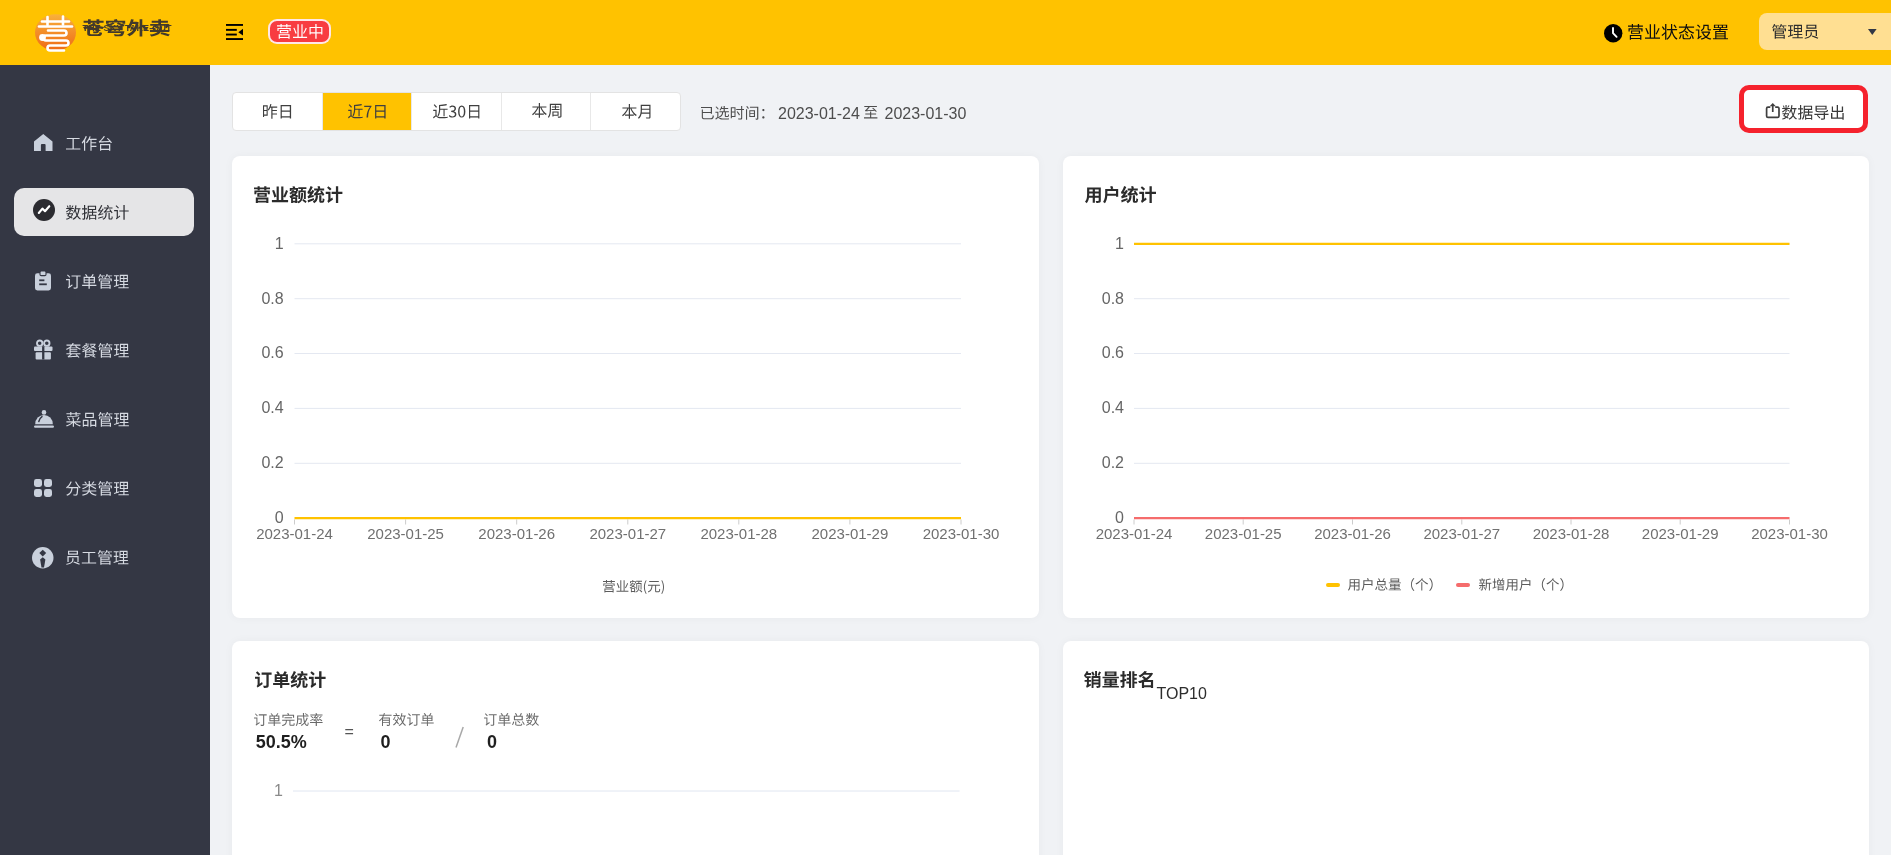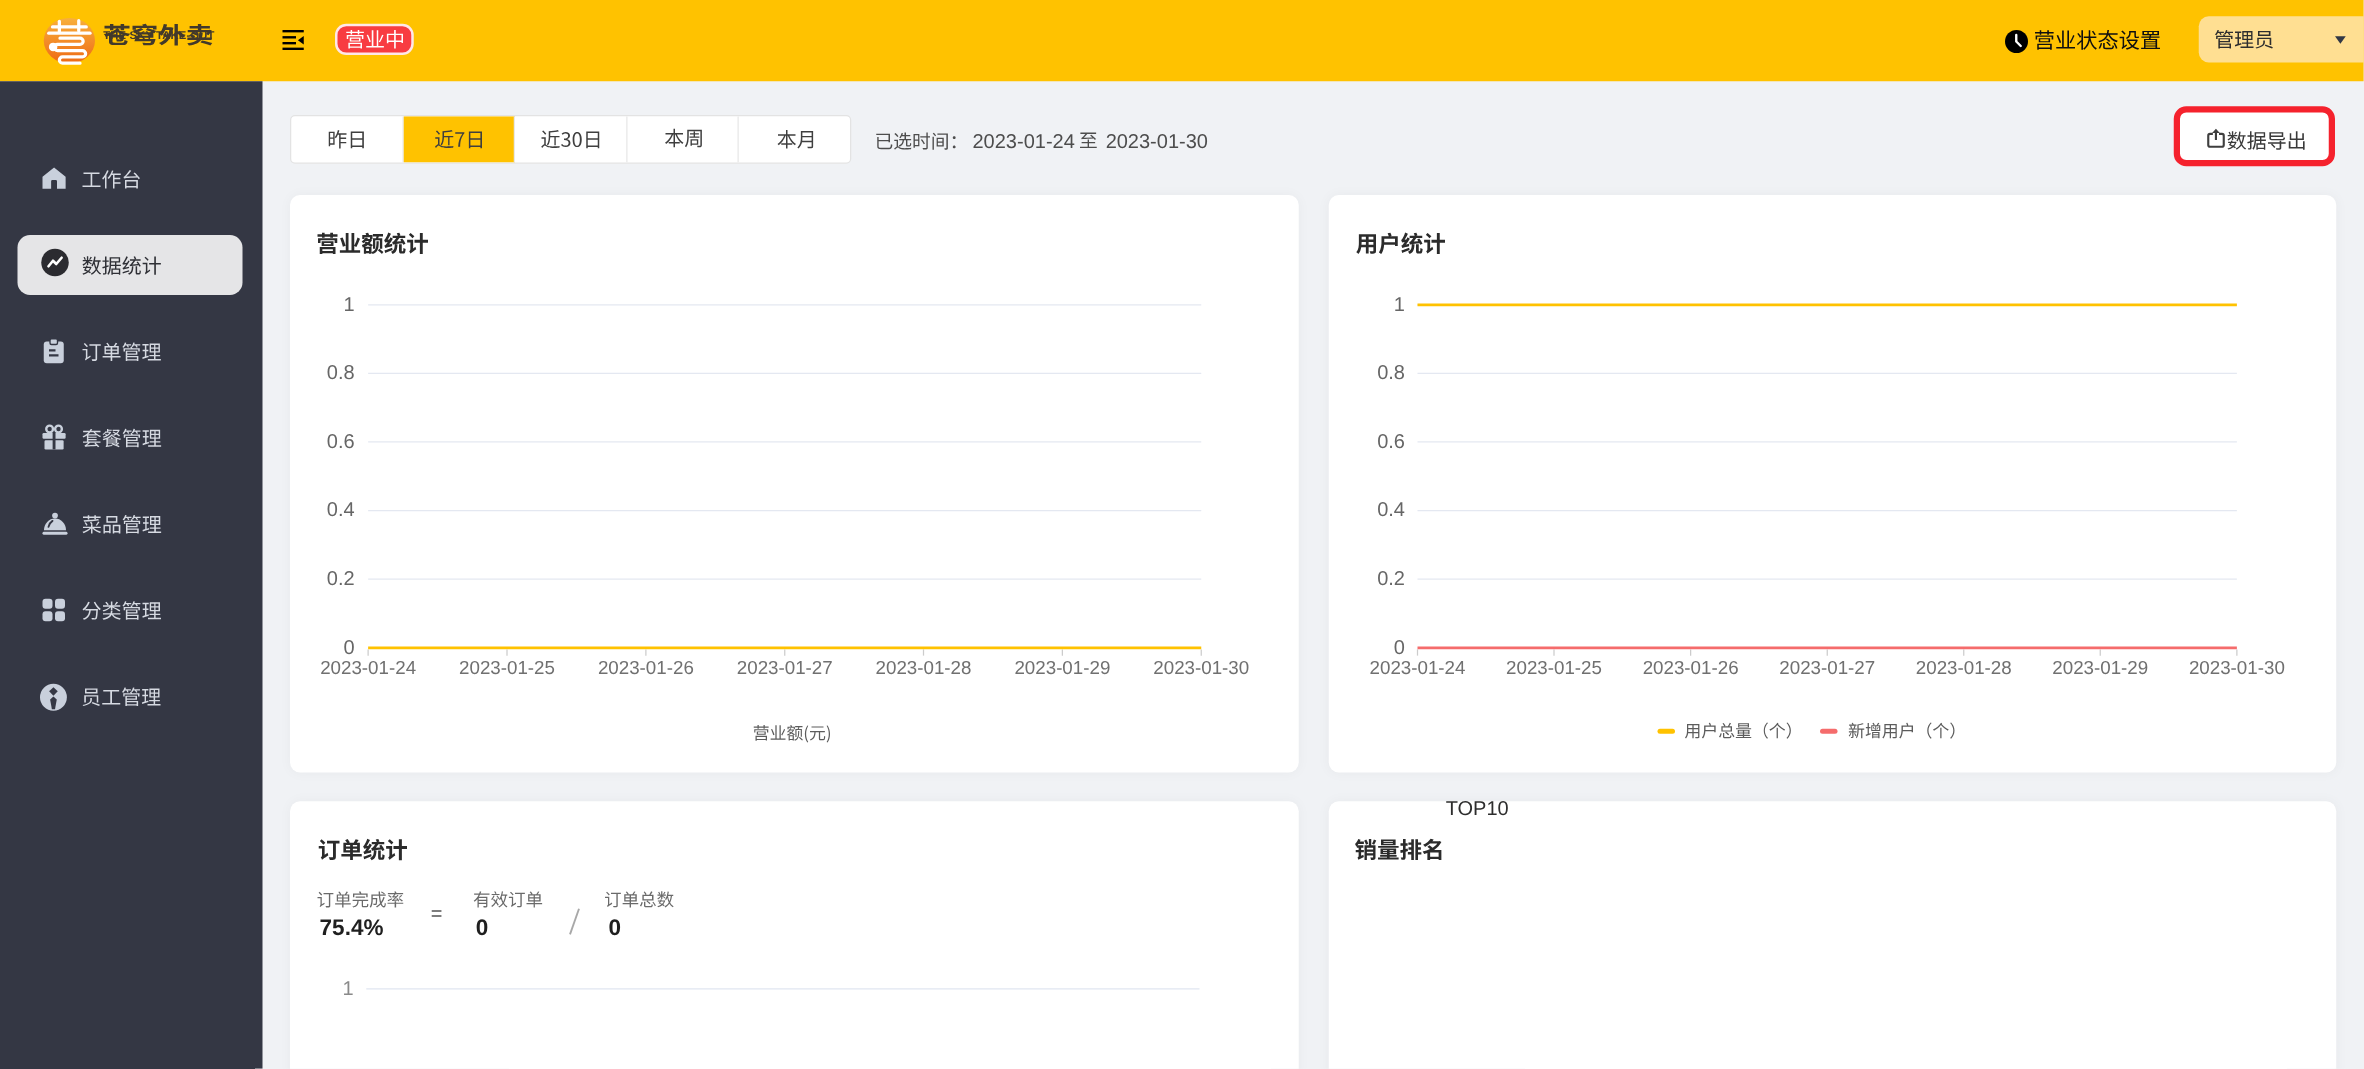--- a/index.html
+++ b/index.html
@@ -246,32 +246,32 @@
 <div class="abs" style="left:1456px;top:582.5px;width:13.5px;height:4px;border-radius:2px;background:#f56c6c"></div>
 <svg class="t" style="left:1479.0px;top:578.3px" width="84.6" height="12.9">
     <path fill="#5c5c5c" d="M4.3 8.7C4.7 9.4 5.2 10.3 5.4 10.9L6.1 10.4C5.9 9.9 5.4 9 5 8.3ZM1.3 8.4C1 9.2 0.6 10 0 10.6C0.2 10.8 0.6 11 0.7 11.2C1.2 10.5 1.8 9.5 2.1 8.6ZM6.9 1.5V6.2C6.9 8 6.8 10.3 5.7 11.9C5.9 12 6.3 12.3 6.4 12.5C7.7 10.8 7.9 8.1 7.9 6.2V5.7H9.9V12.6H10.9V5.7H12.4V4.8H7.9V2.2C9.3 2 10.8 1.6 12 1.2L11.1 0.5C10.2 0.9 8.4 1.3 6.9 1.5ZM2.3 0.4C2.6 0.8 2.8 1.2 2.9 1.6H0.3V2.5H6.2V1.6H4C3.8 1.2 3.5 0.6 3.3 0.2ZM4.5 2.6C4.4 3.2 4.1 4.1 3.8 4.7H0.1V5.6H2.8V7H0.1V7.9H2.8V11.3C2.8 11.4 2.8 11.5 2.7 11.5C2.5 11.5 2.1 11.5 1.6 11.5C1.8 11.7 1.9 12.1 1.9 12.4C2.6 12.4 3.1 12.3 3.4 12.2C3.7 12 3.8 11.8 3.8 11.3V7.9H6.3V7H3.8V5.6H6.5V4.7H4.7C5 4.1 5.2 3.4 5.5 2.8ZM1.1 2.8C1.4 3.4 1.6 4.2 1.7 4.7L2.6 4.5C2.5 4 2.3 3.2 2 2.6Z M19.2 3.5C19.6 4.1 20 4.9 20.2 5.5L20.8 5.2C20.6 4.7 20.2 3.9 19.8 3.3ZM23.3 3.3C23.1 3.9 22.6 4.7 22.3 5.3L22.8 5.5C23.2 5 23.6 4.2 24 3.6ZM13.5 9.8 13.8 10.8C14.9 10.4 16.3 9.8 17.6 9.3L17.4 8.4L16.1 8.9V4.5H17.4V3.5H16.1V0.4H15.1V3.5H13.7V4.5H15.1V9.2ZM18.9 0.6C19.3 1.1 19.7 1.8 19.9 2.2L20.8 1.7C20.6 1.3 20.2 0.7 19.8 0.2ZM18 2.2V6.7H25.2V2.2H23.3C23.7 1.7 24.1 1.1 24.5 0.6L23.4 0.2C23.2 0.8 22.7 1.6 22.3 2.2ZM18.8 2.9H21.2V5.9H18.8ZM22 2.9H24.3V5.9H22ZM19.6 10.2H23.6V11.2H19.6ZM19.6 9.4V8.3H23.6V9.4ZM18.7 7.5V12.6H19.6V11.9H23.6V12.6H24.6V7.5Z M28.5 1.2V6.1C28.5 8 28.4 10.4 26.9 12C27.1 12.2 27.5 12.5 27.7 12.7C28.7 11.6 29.2 10 29.4 8.5H32.8V12.5H33.8V8.5H37.4V11.3C37.4 11.5 37.3 11.6 37.1 11.6C36.8 11.6 35.9 11.6 34.9 11.6C35.1 11.9 35.2 12.3 35.3 12.6C36.6 12.6 37.3 12.6 37.8 12.4C38.3 12.2 38.4 11.9 38.4 11.3V1.2ZM29.5 2.1H32.8V4.3H29.5ZM37.4 2.1V4.3H33.8V2.1ZM29.5 5.3H32.8V7.5H29.5C29.5 7 29.5 6.5 29.5 6.1ZM37.4 5.3V7.5H33.8V5.3Z M43.3 3.3H50.3V6H43.3L43.3 5.3ZM45.9 0.4C46.2 1 46.5 1.8 46.6 2.3H42.2V5.3C42.2 7.3 42.1 10.1 40.4 12.1C40.6 12.2 41.1 12.5 41.3 12.7C42.6 11.1 43.1 8.9 43.2 6.9H50.3V7.8H51.4V2.3H47.1L47.7 2.1C47.5 1.6 47.2 0.8 46.9 0.1Z M62.8 6.4C62.8 9.1 63.9 11.2 65.5 12.9L66.3 12.4C64.8 10.8 63.8 8.8 63.8 6.4C63.8 4 64.8 2 66.3 0.4L65.5 0C63.9 1.6 62.8 3.8 62.8 6.4Z M73.2 4.2V12.6H74.2V4.2ZM73.8 0.2C72.4 2.5 70 4.4 67.4 5.5C67.7 5.8 68 6.2 68.2 6.5C70.3 5.5 72.3 3.9 73.7 2C75.5 4.1 77.3 5.4 79.3 6.5C79.4 6.2 79.8 5.8 80 5.6C77.9 4.5 76 3.3 74.3 1.2L74.7 0.6Z M84.6 6.4C84.6 3.8 83.5 1.6 81.9 0L81.1 0.4C82.6 2 83.6 4 83.6 6.4C83.6 8.8 82.6 10.8 81.1 12.4L81.9 12.9C83.5 11.2 84.6 9.1 84.6 6.4Z"></path>
   </svg>
 <svg class="t" style="left:255.0px;top:671.0px" width="70.6" height="17.2">
     <path fill="#2b2b2b" d="M0.9 1.7C1.9 2.6 3.1 3.9 3.7 4.7L5.3 3.2C4.6 2.4 3.3 1.2 2.3 0.3ZM2.6 16.8C3 16.4 3.7 15.9 7.7 13.1C7.5 12.7 7.2 11.7 7.1 11.1L4.7 12.7V5.7H0V7.8H2.6V13.2C2.6 14.1 2 14.7 1.6 15C2 15.4 2.5 16.3 2.6 16.8ZM6.6 1.5V3.7H11.4V14.3C11.4 14.6 11.2 14.7 10.9 14.7C10.5 14.7 9.2 14.7 8 14.7C8.4 15.3 8.8 16.3 8.9 17C10.6 17 11.8 16.9 12.6 16.6C13.4 16.2 13.7 15.5 13.7 14.3V3.7H16.6V1.5Z M21.8 7.9H25.1V9.1H21.8ZM27.3 7.9H30.7V9.1H27.3ZM21.8 5H25.1V6.2H21.8ZM27.3 5H30.7V6.2H27.3ZM29.5 0.3C29.1 1.2 28.5 2.4 27.9 3.2H24L24.8 2.9C24.5 2.1 23.7 1 23 0.2L21.1 1.1C21.6 1.7 22.2 2.6 22.6 3.2H19.7V10.9H25.1V12.1H18.1V14.1H25.1V17H27.3V14.1H34.4V12.1H27.3V10.9H32.9V3.2H30.4C30.9 2.6 31.4 1.8 31.9 1Z M47.5 9.3V14.3C47.5 16.2 47.8 16.8 49.5 16.8C49.8 16.8 50.4 16.8 50.7 16.8C52.1 16.8 52.6 16 52.7 13.1C52.2 13 51.3 12.6 50.9 12.3C50.8 14.6 50.8 15 50.5 15C50.4 15 50 15 49.9 15C49.6 15 49.6 14.9 49.6 14.3V9.3ZM44.1 9.3C44 12.3 43.7 14.2 41 15.4C41.4 15.8 42 16.6 42.3 17.2C45.6 15.7 46 13.1 46.2 9.3ZM35.8 14.2 36.3 16.4C38.1 15.7 40.3 14.8 42.3 14L41.9 12.1C39.7 13 37.4 13.8 35.8 14.2ZM45.6 0.6C45.9 1.2 46.2 1.9 46.4 2.5H42.4V4.4H45.2C44.4 5.4 43.6 6.6 43.2 6.9C42.8 7.2 42.3 7.4 41.9 7.5C42.1 7.9 42.5 9 42.6 9.6C43.1 9.3 44 9.2 50.2 8.5C50.4 9 50.7 9.4 50.8 9.8L52.6 8.9C52.1 7.7 51 6 50 4.8L48.4 5.6C48.7 6 48.9 6.4 49.2 6.9L45.7 7.2C46.3 6.3 47.1 5.3 47.7 4.4H52.4V2.5H47.4L48.6 2.2C48.4 1.7 48 0.8 47.7 0.1ZM36.3 8C36.6 7.9 37 7.8 38.4 7.6C37.9 8.4 37.4 9 37.2 9.3C36.6 9.9 36.2 10.3 35.7 10.4C36 11 36.3 12 36.4 12.4C36.9 12.1 37.6 11.9 42 10.9C41.9 10.4 41.9 9.6 41.9 9L39.4 9.5C40.6 8.1 41.7 6.5 42.5 4.9L40.6 3.8C40.3 4.4 40 5 39.7 5.6L38.3 5.7C39.3 4.3 40.3 2.6 41 1L38.8 0C38.2 2.1 37 4.2 36.6 4.8C36.2 5.4 35.9 5.8 35.5 5.9C35.8 6.5 36.2 7.6 36.3 8Z M55.3 1.7C56.3 2.6 57.6 3.8 58.2 4.6L59.7 3C59.1 2.2 57.7 1.1 56.7 0.3ZM53.9 5.7V7.9H56.5V13.3C56.5 14.1 55.9 14.7 55.5 15C55.9 15.4 56.4 16.4 56.6 17C56.9 16.5 57.6 16 61.2 13.4C61 12.9 60.7 12 60.6 11.4L58.7 12.7V5.7ZM64.1 0.3V5.8H59.8V8.1H64.1V17.1H66.5V8.1H70.6V5.8H66.5V0.3Z"></path>
   </svg>
 <svg class="t" style="left:254.0px;top:713.0px" width="68.6" height="13.1">
     <path fill="#6a6a6a" d="M0.9 1.1C1.6 1.8 2.6 2.8 3 3.4L3.8 2.7C3.3 2.1 2.4 1.1 1.6 0.4ZM2.2 12.7C2.4 12.4 2.8 12.1 5.8 10C5.6 9.8 5.5 9.4 5.4 9.1L3.4 10.4V4.5H0V5.5H2.4V10.5C2.4 11.2 1.9 11.6 1.6 11.8C1.8 12 2.1 12.4 2.2 12.7ZM4.8 1.3V2.4H9.1V11.5C9.1 11.7 9 11.8 8.8 11.8C8.5 11.8 7.5 11.8 6.4 11.8C6.6 12.1 6.8 12.6 6.9 12.9C8.2 12.9 9.1 12.9 9.6 12.7C10.1 12.5 10.2 12.2 10.2 11.5V2.4H12.7V1.3Z M16.4 5.8H19.7V7.3H16.4ZM20.8 5.8H24.3V7.3H20.8ZM16.4 3.4H19.7V4.9H16.4ZM20.8 3.4H24.3V4.9H20.8ZM23.2 0.2C22.9 0.9 22.3 1.9 21.8 2.5H18.4L19 2.3C18.7 1.7 18.1 0.8 17.5 0.2L16.6 0.6C17.1 1.2 17.7 2 18 2.5H15.4V8.2H19.7V9.5H14.1V10.5H19.7V13H20.8V10.5H26.6V9.5H20.8V8.2H25.4V2.5H23C23.5 2 23.9 1.2 24.4 0.6Z M30.5 4.2V5.2H38.1V4.2ZM28.1 6.8V7.8H31.9C31.7 10.3 31.1 11.5 27.9 12.2C28.1 12.4 28.4 12.8 28.5 13C32 12.3 32.7 10.8 32.9 7.8H35.4V11.3C35.4 12.5 35.7 12.8 37 12.8C37.3 12.8 38.9 12.8 39.2 12.8C40.3 12.8 40.6 12.3 40.7 10.4C40.4 10.3 40 10.1 39.7 10C39.7 11.6 39.6 11.8 39.1 11.8C38.7 11.8 37.4 11.8 37.1 11.8C36.5 11.8 36.4 11.7 36.4 11.3V7.8H40.5V6.8ZM33.2 0.3C33.4 0.7 33.7 1.3 33.9 1.7H28.4V4.8H29.5V2.7H39V4.8H40.1V1.7H35.1C34.9 1.2 34.6 0.5 34.2 0Z M48.9 0.1C48.9 0.9 48.9 1.7 49 2.5H43.1V6.4C43.1 8.3 43 10.7 41.8 12.4C42.1 12.5 42.5 12.9 42.7 13.1C44 11.3 44.2 8.4 44.2 6.5V6.4H46.7C46.7 8.8 46.6 9.7 46.4 9.9C46.3 10 46.2 10 46 10C45.8 10 45.2 10 44.5 10C44.7 10.2 44.8 10.6 44.8 10.9C45.5 11 46.1 11 46.5 10.9C46.9 10.9 47.1 10.8 47.3 10.5C47.6 10.2 47.7 9 47.8 5.8C47.8 5.7 47.8 5.4 47.8 5.4H44.2V3.5H49.1C49.2 5.8 49.6 7.9 50.1 9.5C49.2 10.5 48.1 11.4 46.8 12.1C47.1 12.3 47.4 12.7 47.6 12.9C48.7 12.3 49.7 11.5 50.5 10.6C51.2 12 52 12.9 53.1 12.9C54.2 12.9 54.5 12.2 54.7 9.8C54.4 9.7 54.1 9.5 53.8 9.2C53.7 11.1 53.6 11.8 53.2 11.8C52.4 11.8 51.8 11 51.3 9.7C52.3 8.3 53.2 6.7 53.8 4.9L52.7 4.6C52.3 6 51.7 7.3 50.9 8.4C50.5 7.1 50.3 5.4 50.1 3.5H54.6V2.5H50.1C50 1.7 50 1 50 0.1ZM50.7 0.8C51.6 1.3 52.7 2 53.2 2.5L53.9 1.8C53.3 1.3 52.2 0.6 51.3 0.2Z M66.9 2.9C66.4 3.4 65.5 4.2 64.9 4.7L65.7 5.2C66.3 4.7 67.1 4.1 67.8 3.4ZM56.1 7.2 56.6 8C57.5 7.6 58.7 6.9 59.8 6.4L59.6 5.6C58.3 6.2 57 6.8 56.1 7.2ZM56.5 3.5C57.2 4 58.2 4.7 58.6 5.2L59.4 4.5C58.9 4 58 3.4 57.2 2.9ZM64.8 6.2C65.7 6.8 66.9 7.6 67.5 8.2L68.3 7.5C67.7 7 66.5 6.1 65.5 5.6ZM56 9.1V10H61.7V13H62.9V10H68.6V9.1H62.9V7.9H61.7V9.1ZM61.4 0.3C61.6 0.6 61.9 1 62 1.4H56.3V2.4H61.4C61 3 60.5 3.6 60.4 3.8C60.1 4 59.9 4.2 59.7 4.2C59.8 4.5 60 4.9 60 5.1C60.2 5 60.6 5 62.2 4.8C61.5 5.5 60.9 6.1 60.6 6.3C60.1 6.7 59.8 7 59.5 7C59.6 7.3 59.7 7.7 59.8 7.9C60 7.8 60.5 7.7 64.2 7.4C64.4 7.6 64.5 7.9 64.6 8.1L65.4 7.7C65.1 7.1 64.4 6.1 63.8 5.4L63 5.7C63.3 6 63.5 6.3 63.7 6.6L61.2 6.8C62.5 5.8 63.7 4.6 64.8 3.3L64 2.8C63.7 3.2 63.3 3.6 63 3.9L61.2 4C61.7 3.6 62.1 3 62.5 2.4H68.5V1.4H63.3C63.1 1 62.7 0.4 62.4 0Z"></path>
   </svg>
-<div class="txt" style="left:255.7px;top:731.5px;font-size:18px;font-weight:bold;color:#1f1f1f">75.4%</div>
+<div class="txt" style="left:255.7px;top:731.5px;font-size:18px;font-weight:bold;color:#1f1f1f">50.5%</div>
 <div class="txt" style="left:344.5px;top:723px;font-size:16px;color:#555">=</div>
 <svg class="t" style="left:379.0px;top:713.0px" width="54.7" height="12.9">
     <path fill="#6a6a6a" d="M4.9 0C4.7 0.6 4.6 1.2 4.3 1.8H0.3V2.8H3.9C3 4.7 1.7 6.4 0 7.5C0.2 7.7 0.5 8.1 0.7 8.3C1.6 7.7 2.3 6.9 3 6.1V12.9H4V10.1H9.9V11.6C9.9 11.8 9.8 11.9 9.6 11.9C9.3 11.9 8.5 11.9 7.6 11.8C7.7 12.1 7.9 12.6 7.9 12.9C9.1 12.9 9.9 12.9 10.3 12.7C10.8 12.5 10.9 12.2 10.9 11.6V4.4H4.1C4.5 3.9 4.7 3.4 5 2.8H12.6V1.8H5.4C5.6 1.3 5.8 0.8 6 0.3ZM4 7.7H9.9V9.2H4ZM4 6.8V5.4H9.9V6.8Z M15.8 3.4C15.4 4.5 14.7 5.6 13.9 6.4C14.1 6.5 14.5 6.9 14.7 7C15.4 6.2 16.2 4.9 16.7 3.6ZM18.1 3.8C18.7 4.5 19.4 5.5 19.7 6.2L20.5 5.7C20.2 5.1 19.5 4.1 18.9 3.3ZM16.3 0.4C16.7 0.9 17.1 1.6 17.3 2.1H14.3V3H20.6V2.1H17.4L18.2 1.7C18 1.2 17.6 0.5 17.1 0ZM15.4 6.7C15.9 7.3 16.5 7.9 17.1 8.6C16.3 9.9 15.2 11 14 11.8C14.2 12 14.6 12.3 14.7 12.5C15.9 11.7 16.9 10.7 17.7 9.4C18.3 10.1 18.8 10.9 19.2 11.5L20 10.8C19.6 10.1 19 9.3 18.3 8.4C18.6 7.6 19 6.8 19.2 5.8L18.3 5.7C18.1 6.4 17.8 7 17.6 7.6C17.1 7.1 16.6 6.6 16.2 6.2ZM22.6 3.5H25C24.7 5.4 24.3 7 23.6 8.3C23 7.2 22.6 5.9 22.3 4.5ZM22.5 0C22.1 2.5 21.4 4.9 20.2 6.4C20.4 6.6 20.8 7 20.9 7.2C21.2 6.8 21.5 6.4 21.7 5.9C22 7.2 22.5 8.3 23 9.3C22.2 10.5 21.1 11.5 19.6 12.2C19.8 12.3 20.2 12.7 20.3 12.9C21.7 12.2 22.7 11.4 23.6 10.2C24.3 11.4 25.2 12.3 26.2 12.9C26.4 12.6 26.7 12.2 27 12C25.8 11.5 24.9 10.5 24.2 9.3C25.1 7.8 25.6 5.9 26 3.5H26.8V2.6H22.9C23.1 1.8 23.3 1 23.4 0.2Z M29 1C29.8 1.7 30.7 2.7 31.2 3.3L31.9 2.6C31.5 1.9 30.5 1 29.8 0.3ZM30.3 12.5C30.5 12.3 31 12 33.9 9.9C33.8 9.7 33.6 9.3 33.6 9L31.5 10.3V4.4H28.1V5.4H30.5V10.4C30.5 11 30 11.5 29.8 11.7C30 11.9 30.2 12.3 30.3 12.5ZM33 1.2V2.2H37.3V11.3C37.3 11.6 37.2 11.7 36.9 11.7C36.6 11.7 35.6 11.7 34.6 11.7C34.7 12 34.9 12.5 35 12.8C36.3 12.8 37.2 12.8 37.7 12.6C38.2 12.4 38.4 12.1 38.4 11.4V2.2H40.9V1.2Z M44.5 5.7H47.9V7.2H44.5ZM48.9 5.7H52.4V7.2H48.9ZM44.5 3.3H47.9V4.8H44.5ZM48.9 3.3H52.4V4.8H48.9ZM51.4 0.1C51 0.8 50.5 1.8 50 2.4H46.6L47.1 2.2C46.9 1.6 46.2 0.7 45.6 0.1L44.7 0.5C45.2 1.1 45.8 1.9 46.1 2.4H43.5V8.1H47.9V9.4H42.2V10.4H47.9V12.9H48.9V10.4H54.7V9.4H48.9V8.1H53.5V2.4H51.1C51.6 1.8 52.1 1.1 52.5 0.4Z"></path>
   </svg>
 <div class="txt" style="left:380.5px;top:731.5px;font-size:18px;font-weight:bold;color:#1f1f1f">0</div>
 <svg class="t" style="left:454px;top:725.5px" width="11" height="23">
     <line x1="9.2" y1="1" x2="2" y2="21.5" stroke="#a8a8a8" stroke-width="1.5"></line>
   </svg>
 <svg class="t" style="left:484.0px;top:713.0px" width="54.9" height="12.9">
     <path fill="#6a6a6a" d="M0.9 1C1.6 1.7 2.6 2.7 3 3.3L3.8 2.6C3.3 1.9 2.4 1 1.6 0.3ZM2.2 12.5C2.4 12.3 2.8 12 5.8 9.9C5.6 9.7 5.5 9.3 5.4 9L3.4 10.3V4.4H0V5.4H2.4V10.4C2.4 11 1.9 11.5 1.6 11.7C1.8 11.9 2.1 12.3 2.2 12.5ZM4.8 1.2V2.2H9.1V11.3C9.1 11.6 9 11.7 8.8 11.7C8.5 11.7 7.5 11.7 6.4 11.7C6.6 12 6.8 12.5 6.9 12.8C8.2 12.8 9.1 12.8 9.6 12.6C10.1 12.4 10.2 12.1 10.2 11.4V2.2H12.7V1.2Z M16.4 5.7H19.7V7.2H16.4ZM20.8 5.7H24.3V7.2H20.8ZM16.4 3.3H19.7V4.8H16.4ZM20.8 3.3H24.3V4.8H20.8ZM23.2 0.1C22.9 0.8 22.3 1.8 21.8 2.4H18.4L19 2.2C18.7 1.6 18.1 0.7 17.5 0.1L16.6 0.5C17.1 1.1 17.7 1.9 18 2.4H15.4V8.1H19.7V9.4H14.1V10.4H19.7V12.9H20.8V10.4H26.6V9.4H20.8V8.1H25.4V2.4H23C23.5 1.8 23.9 1.1 24.4 0.4Z M37.9 8.8C38.7 9.7 39.5 11 39.9 11.9L40.7 11.4C40.4 10.5 39.5 9.3 38.7 8.3ZM33.1 8C34 8.6 35.1 9.6 35.6 10.3L36.4 9.6C35.8 9 34.7 8 33.8 7.4ZM31.2 8.4V11.3C31.2 12.4 31.7 12.7 33.3 12.7C33.7 12.7 36.1 12.7 36.5 12.7C37.8 12.7 38.1 12.3 38.3 10.7C38 10.7 37.5 10.5 37.3 10.4C37.2 11.6 37.1 11.8 36.4 11.8C35.9 11.8 33.8 11.8 33.4 11.8C32.5 11.8 32.3 11.7 32.3 11.3V8.4ZM29.2 8.6C29 9.7 28.5 10.9 27.9 11.6L28.9 12.1C29.5 11.3 30 10 30.2 8.8ZM31 3.8H37.6V6.3H31ZM29.9 2.8V7.3H38.8V2.8H36.5C37 2.1 37.5 1.3 38 0.5L36.9 0C36.5 0.9 35.9 2 35.4 2.8H32.5L33.3 2.4C33.1 1.8 32.4 0.8 31.8 0.1L30.9 0.5C31.5 1.2 32.1 2.2 32.3 2.8Z M47.5 0.3C47.3 0.8 46.8 1.7 46.5 2.1L47.1 2.5C47.5 2 48 1.3 48.4 0.7ZM42.5 0.7C42.9 1.3 43.3 2 43.4 2.5L44.2 2.2C44.1 1.7 43.7 0.9 43.3 0.4ZM47 8.1C46.7 8.9 46.3 9.5 45.7 10C45.2 9.7 44.7 9.5 44.1 9.3C44.3 8.9 44.6 8.5 44.8 8.1ZM42.8 9.6C43.5 9.9 44.3 10.2 45 10.6C44.1 11.3 43 11.7 41.9 12C42.1 12.2 42.3 12.5 42.4 12.8C43.7 12.4 44.9 11.9 45.9 11.1C46.3 11.4 46.7 11.6 47.1 11.9L47.7 11.2C47.4 10.9 47 10.7 46.6 10.4C47.3 9.6 47.9 8.7 48.2 7.4L47.7 7.2L47.5 7.3H45.2L45.5 6.5L44.6 6.4C44.5 6.6 44.3 6.9 44.2 7.3H42.3V8.1H43.8C43.5 8.7 43.1 9.2 42.8 9.6ZM44.9 0V2.6H42V3.5H44.6C43.9 4.4 42.8 5.3 41.8 5.7C42.1 5.9 42.3 6.2 42.4 6.5C43.3 6 44.2 5.2 44.9 4.4V6.1H45.9V4.2C46.6 4.7 47.4 5.4 47.8 5.7L48.3 4.9C48 4.7 46.8 3.9 46.1 3.5H48.7V2.6H45.9V0ZM50.1 0.1C49.8 2.6 49.1 4.9 48 6.4C48.3 6.6 48.7 6.9 48.8 7.1C49.2 6.5 49.5 5.9 49.8 5.2C50.1 6.6 50.5 7.9 51 9C50.2 10.3 49.1 11.3 47.6 12.1C47.8 12.3 48.1 12.7 48.2 12.9C49.6 12.2 50.7 11.2 51.5 10C52.2 11.2 53.1 12.1 54.2 12.8C54.4 12.5 54.7 12.1 54.9 11.9C53.7 11.3 52.8 10.3 52.1 9C52.8 7.6 53.3 5.8 53.6 3.7H54.6V2.7H50.6C50.8 1.9 50.9 1.1 51.1 0.3ZM52.6 3.7C52.4 5.3 52.1 6.7 51.6 7.9C51 6.7 50.6 5.2 50.4 3.7Z"></path>
   </svg>
 <div class="txt" style="left:486.9px;top:731.5px;font-size:18px;font-weight:bold;color:#1f1f1f">0</div>
 <svg class="t" style="left:232px;top:641px" width="807" height="214" font-family="Liberation Sans,sans-serif">
     <line x1="61" y1="150" x2="727.6" y2="150" stroke="#e0e6f1" stroke-width="1"></line>
     <text x="51" y="154.8" text-anchor="end" font-size="16" fill="#8a8a8a">1</text>
   </svg>
 <svg class="t" style="left:1084.4px;top:670.5px" width="69.1" height="17.0">
     <path fill="#2b2b2b" d="M7.3 1.5C7.9 2.5 8.6 3.9 8.8 4.8L10.6 3.9C10.3 3 9.6 1.6 9 0.6ZM15.1 0.5C14.8 1.6 14.1 3 13.6 4L15.3 4.7C15.8 3.8 16.5 2.5 17 1.3ZM0.6 8.9V10.8H2.9V13.6C2.9 14.4 2.4 14.9 2 15.1C2.3 15.6 2.8 16.4 2.9 16.9C3.2 16.6 3.8 16.3 7.1 14.6C6.9 14.1 6.8 13.3 6.7 12.7L4.9 13.6V10.8H7.1V8.9H4.9V7.1H6.7V5.2H1.9C2.2 4.9 2.5 4.5 2.7 4.1H7.1V2.1H3.9C4.1 1.6 4.2 1.2 4.4 0.7L2.6 0.1C2 1.7 1.1 3.2 0 4.2C0.3 4.7 0.8 5.8 1 6.3L1.5 5.7V7.1H2.9V8.9ZM9.5 10.3H14.5V11.6H9.5ZM9.5 8.5V7.1H14.5V8.5ZM11.1 0.1V5.1H7.6V17H9.5V13.4H14.5V14.7C14.5 14.9 14.4 14.9 14.2 15C13.9 15 13 15 12.2 14.9C12.5 15.5 12.8 16.3 12.8 16.9C14.1 16.9 15 16.9 15.6 16.5C16.3 16.2 16.4 15.6 16.4 14.7V5.1L14.5 5.1H13V0.1Z M22.8 3.4H30.3V4H22.8ZM22.8 1.7H30.3V2.4H22.8ZM20.8 0.6V5.1H32.5V0.6ZM18.5 5.7V7.2H34.9V5.7ZM22.4 10.6H25.6V11.2H22.4ZM27.7 10.6H30.8V11.2H27.7ZM22.4 8.9H25.6V9.5H22.4ZM27.7 8.9H30.8V9.5H27.7ZM18.4 15V16.6H34.9V15H27.7V14.3H33.3V13H27.7V12.4H32.9V7.7H20.4V12.4H25.6V13H20.1V14.3H25.6V15Z M38.4 0.1V3.5H36.4V5.5H38.4V8.7C37.6 8.9 36.8 9.1 36.2 9.2L36.5 11.4L38.4 10.9V14.6C38.4 14.8 38.4 14.9 38.1 14.9C37.9 14.9 37.2 14.9 36.6 14.9C36.9 15.4 37.1 16.3 37.2 16.8C38.4 16.8 39.2 16.8 39.8 16.5C40.3 16.1 40.5 15.6 40.5 14.6V10.3L42.4 9.8L42.1 7.8L40.5 8.2V5.5H42.1V3.5H40.5V0.1ZM42.3 10.6V12.5H45V17H47.1V0.3H45V3H42.7V4.8H45V6.8H42.8V8.7H45V10.6ZM48.3 0.3V17H50.4V12.6H53.1V10.7H50.4V8.7H52.7V6.8H50.4V4.8H52.9V3H50.4V0.3Z M57.9 6.3C58.6 6.9 59.4 7.6 60.1 8.2C58.2 9.1 56.2 9.8 54.1 10.2C54.5 10.6 55 11.6 55.3 12.1C56.2 11.9 57 11.7 57.9 11.4V17H60.1V16.2H66.9V17H69.1V8.9H63.3C65.7 7.3 67.8 5.2 69.1 2.6L67.6 1.8L67.2 1.9H61.9C62.3 1.4 62.6 1 62.9 0.5L60.5 0C59.4 1.7 57.4 3.5 54.5 4.8C55 5.2 55.7 6 56 6.5C57.6 5.7 58.9 4.8 60 3.8H65.8C64.9 5.1 63.6 6.2 62.1 7.1C61.3 6.4 60.4 5.7 59.6 5.1ZM66.9 14.3H60.1V10.9H66.9Z"></path>
   </svg>
-<div class="txt" style="left:1156.5px;top:639px;font-size:16px;color:#2d2d2d">TOP10</div>
+<div class="txt" style="left:1156.5px;top:685px;font-size:16px;color:#2d2d2d">TOP10</div>
 </body></html>

